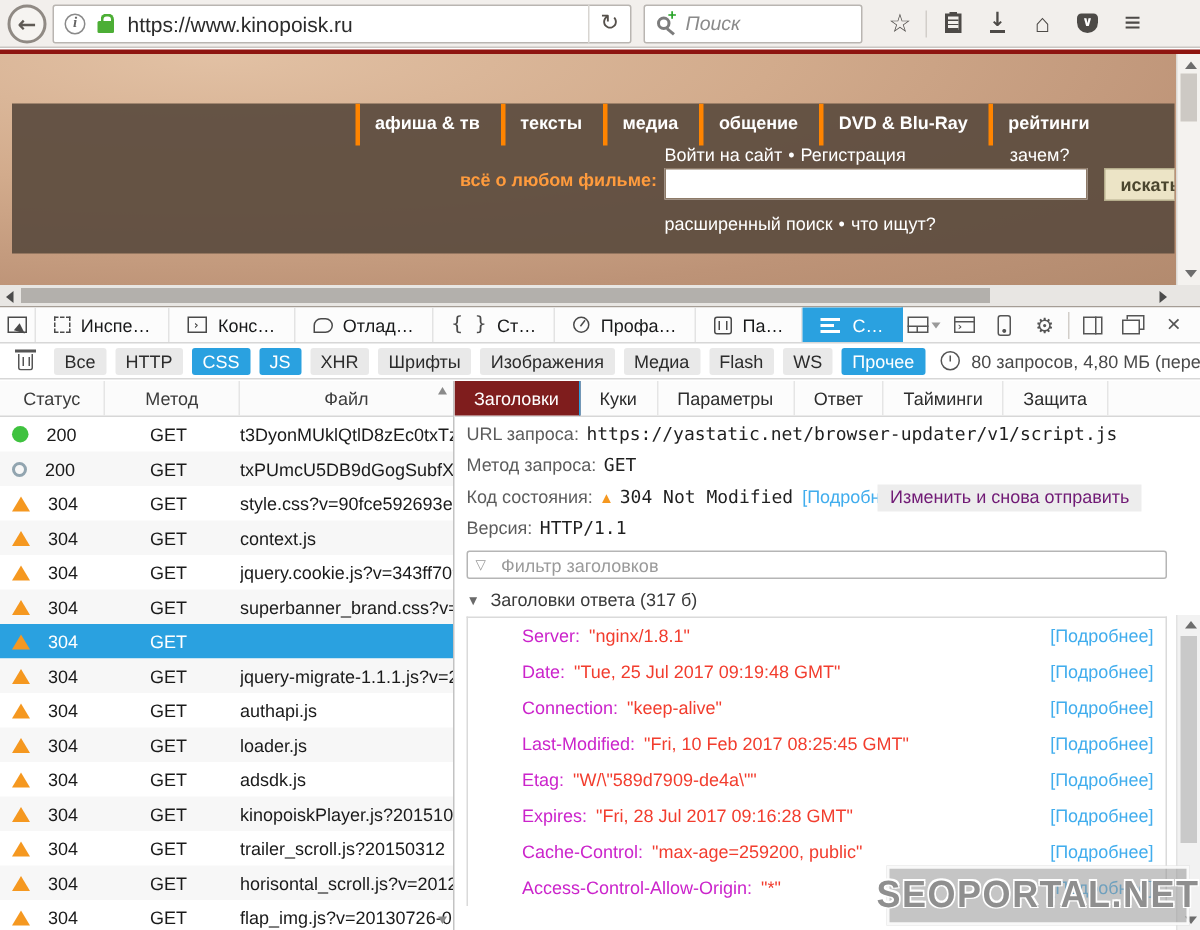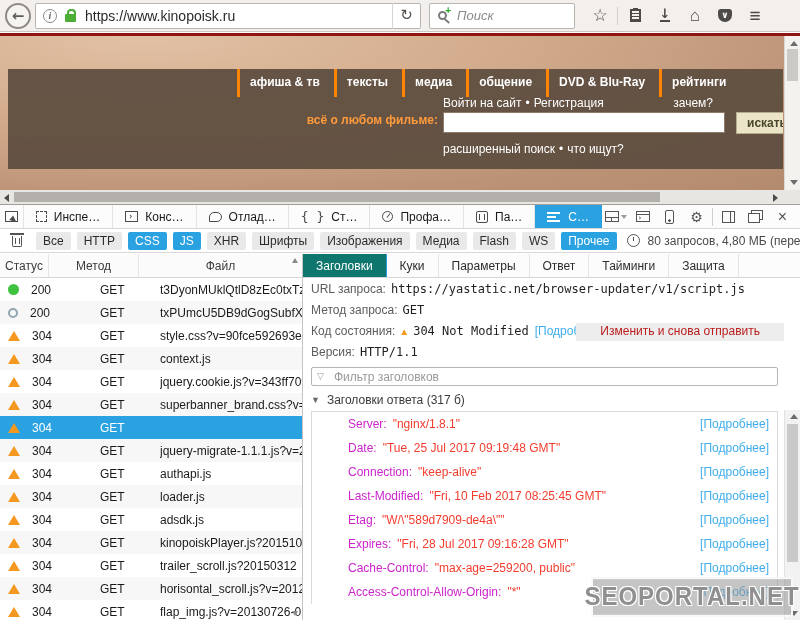--- a/index.html
+++ b/index.html
@@ -126,49 +126,49 @@
   .fbtn.active{background:#2aa1e0;color:#fff;}
   .clockicon{width:13px;height:13px;border:1px solid #555;border-radius:50%;position:relative;margin:0 8px 0 4px;flex:0 0 auto;}
   .clockicon::before{content:'';position:absolute;left:5px;top:2px;width:1px;height:4px;background:#555;}
   .fsummary{color:#4a4a4a;white-space:nowrap;overflow:hidden;flex:1;}
 
   
   .dmain{position:absolute;left:0;top:49px;right:0;bottom:0;display:flex;}
   .lpanel{width:303px;border-right:1px solid #c3c3c3;position:relative;overflow:hidden;}
   .lhead{height:24px;display:flex;border-bottom:1px solid #d7d7d7;background:#fbfbfb;color:#3c3c3c;}
   .lhc{display:flex;align-items:center;justify-content:center;border-right:1px solid #e5e5e5;}
-  .lhc:nth-child(1){width:49px;} .lhc:nth-child(2){width:90px;} .lhc:nth-child(3){flex:1;border-right:none;}
+  .lhc:nth-child(1){width:70px;} .lhc:nth-child(2){width:90px;} .lhc:nth-child(3){flex:1;border-right:none;}
   .nrow{height:23px;display:flex;align-items:center;white-space:nowrap;overflow:hidden;}
   .nrow.alt{background:#f7f7f7;}
   .nrow.selected{background:#2aa1e0;color:#fff;}
   .cell-status{width:70px;display:flex;align-items:center;flex:0 0 auto;}
   .sicon{width:11px;height:11px;margin:0 12px 0 8px;flex:0 0 auto;position:relative;}
   .green-circle{border-radius:50%;background:#3fc23f;}
   .gray-circle{border-radius:50%;border:2px solid #92a5b0;width:10px;height:10px;background:transparent;}
   .orange-triangle{width:0;height:0;border-left:6px solid transparent;border-right:6px solid transparent;
     border-bottom:10px solid #f59820;background:transparent;}
   .cell-method{width:90px;padding-left:30px;flex:0 0 auto;}
   .cell-file{flex:1;overflow:hidden;}
   .lp-up{position:absolute;right:4px;top:4px;border-left:3px solid transparent;border-right:3px solid transparent;
     border-bottom:5px solid #8a8a8a;width:0;height:0;}
   .lp-dn{position:absolute;right:4px;bottom:4px;border-left:3px solid transparent;border-right:3px solid transparent;
     border-top:5px solid #8a8a8a;width:0;height:0;}
 
   
   .rpanel{flex:1;position:relative;overflow:hidden;}
   .rtabs{height:24px;display:flex;border-bottom:1px solid #d7d7d7;background:#fcfcfc;}
   .rtab{display:flex;align-items:center;padding:0 13px;border-right:1px solid #e5e5e5;color:#2c2c2c;white-space:nowrap;}
-  .rtab.active{background:#0f766e;color:#fff;border-right-color:#2aa1e0;}
+  .rtab.active{background:#7f1d1d;color:#fff;border-right-color:#2aa1e0;}
   .rcontent{position:absolute;left:0;top:25px;right:0;bottom:0;overflow:hidden;}
   .rline{height:21px;line-height:21px;padding-left:8px;white-space:nowrap;position:relative;}
   .rlabel{color:#5c5c5c;}
   .rvalue{font-family:"DejaVu Sans Mono",monospace;color:#1f1f1f;margin-left:5px;}
   .warn{color:#f59820;font-size:10px;margin:0 4px;}
   .bluelink{color:#41aded;margin-left:6px;}
-  .editbtn{position:absolute;right:16px;top:2px;background:#ededed;color:#b91c1c;padding:1px 24px 2px;line-height:15px;}
+  .editbtn{position:absolute;right:39px;top:2px;background:#ededed;color:#701a75;padding:1px 8px 2px;line-height:15px;}
   .hfilterwrap{position:relative;margin:4px 22px 3px 8px;}
   .hfilter{width:100%;height:19px;border:1px solid #b5b5b5;border-radius:2px;padding:0 4px 0 22px;
     font:12px "Liberation Sans",sans-serif;color:#333;}
   .hfilter::placeholder{color:#9a9a9a;}
   .funnel{position:absolute;left:6px;top:4px;color:#9a9a9a;font-size:9px;line-height:10px;}
   .rsection{height:22px;line-height:22px;padding-left:8px;color:#3a3a3a;white-space:nowrap;}
   .sectri{display:inline-block;color:#6a6a6a;font-size:9px;margin-right:7px;transform:translateY(-1px);}
   .hbox{margin:0 22px 0 8px;border:1px solid #dadada;border-bottom:none;background:#fff;}
   .hrow{height:24px;line-height:24px;padding-left:36px;white-space:nowrap;position:relative;}
   .hname{color:#cb24cb;}

